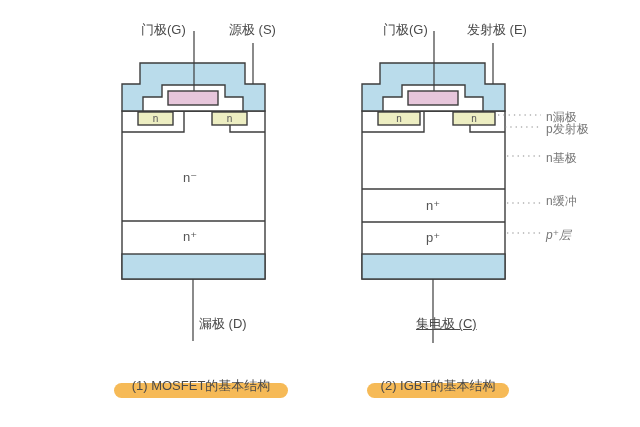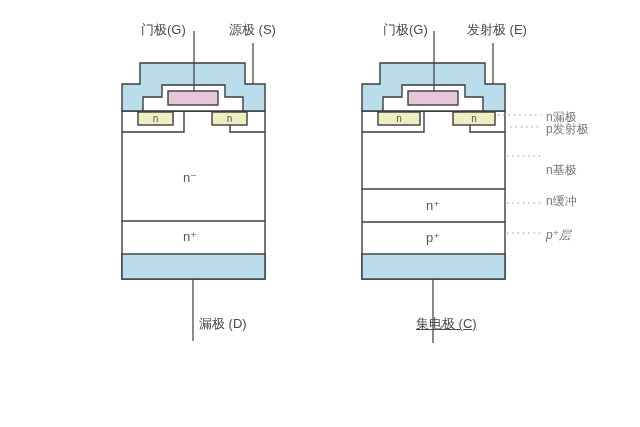--- a/index.html
+++ b/index.html
@@ -72,28 +72,30 @@
     </g>
   </svg>
 
   <div class="lbl" style="left:141px;top:23px;">门极(G)</div>
   <div class="lbl" style="left:229px;top:23px;">源极 (S)</div>
   <div class="nbox-lbl" style="left:138px;top:112px;width:35px;">n</div>
   <div class="nbox-lbl" style="left:212px;top:112px;width:35px;">n</div>
   <div class="region-lbl" style="left:150px;top:170px;width:80px;">n⁻</div>
   <div class="region-lbl" style="left:150px;top:229px;width:80px;">n⁺</div>
   <div class="lbl" style="left:199px;top:317px;">漏极 (D)</div>
+  <div class="caption" style="left:120px;top:377px;width:162px;">(1) MOSFET的基本结构</div>
 
   <div class="lbl" style="left:383px;top:23px;">门极(G)</div>
   <div class="lbl" style="left:467px;top:23px;">发射极 (E)</div>
   <div class="nbox-lbl" style="left:378px;top:112px;width:42px;">n</div>
   <div class="nbox-lbl" style="left:453px;top:112px;width:42px;">n</div>
   <div class="region-lbl" style="left:393px;top:198px;width:80px;">n⁺</div>
   <div class="region-lbl" style="left:393px;top:230px;width:80px;">p⁺</div>
   <div class="lbl" style="left:416px;top:317px;text-decoration:underline;">集电极 (C)</div>
+  <div class="caption" style="left:373px;top:377px;width:130px;">(2) IGBT的基本结构</div>
 
   <div class="side-lbl" style="left:546px;top:111px;">n漏极</div>
   <div class="side-lbl" style="left:546px;top:123px;">p发射极</div>
-  <div class="side-lbl" style="left:546px;top:164px;">n基极</div>
+  <div class="side-lbl" style="left:546px;top:152px;">n基极</div>
   <div class="side-lbl" style="left:546px;top:195px;">n缓冲</div>
   <div class="side-lbl" style="left:546px;top:229px;font-style:italic;">p⁺层</div>
 
 </div>
 
 </body></html>

